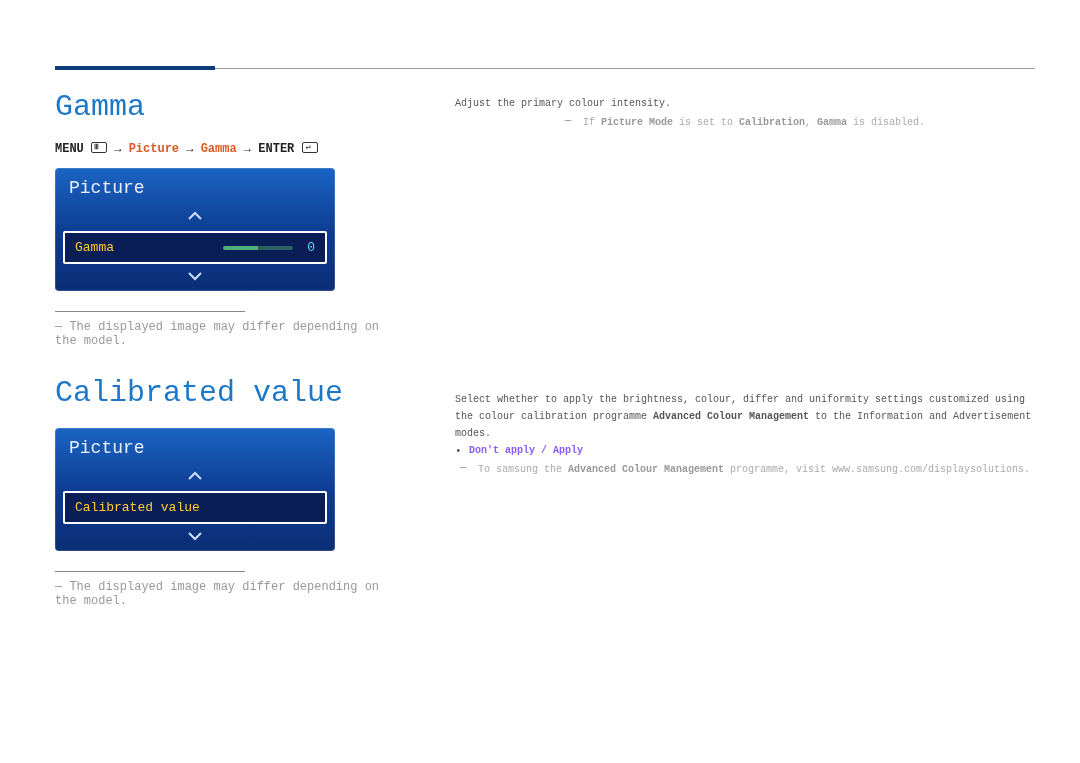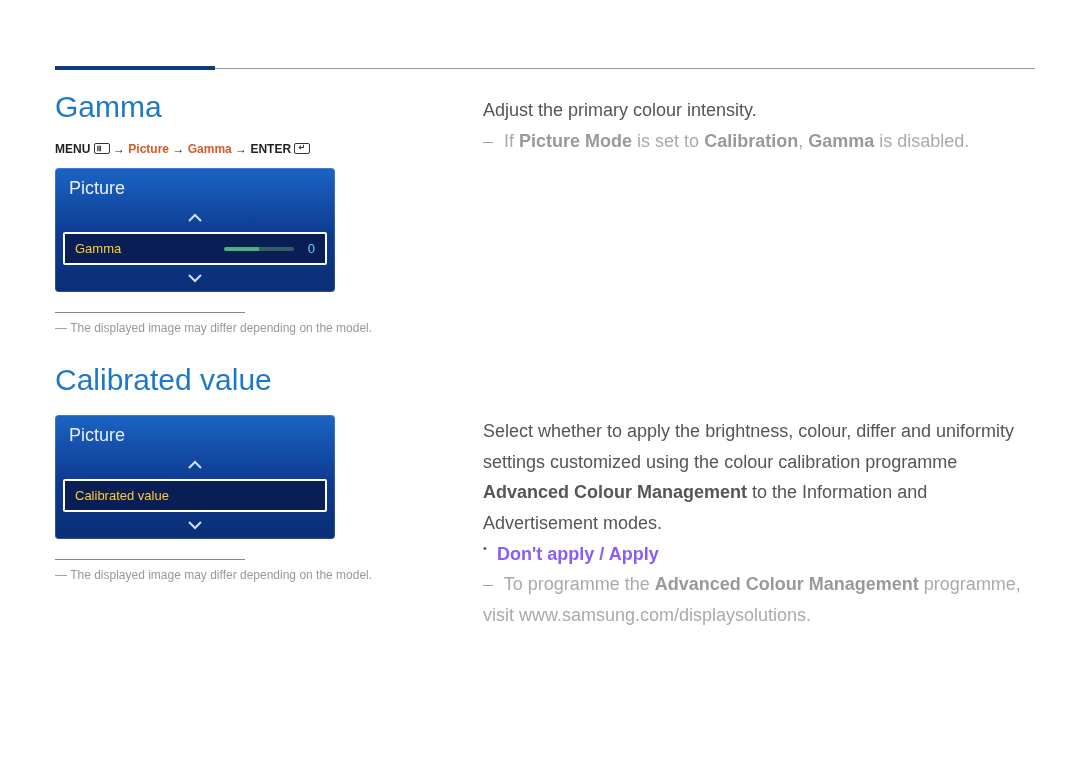--- a/index.html
+++ b/index.html
@@ -17,25 +17,26 @@
     left: 55px; right: 45px; top: 68px;
     border-top: 1px solid #999;
   }
   .hr-top-bold {
     position: absolute;
     left: 55px; width: 160px; top: 66px;
     border-top: 4px solid #0b3d7a;
   }
   .columns {
     display: flex;
-    gap: 88px;
+    gap: 60px;
     padding-top: 30px;
+    font-family: Liberation Mono, monospace;
   }
   .left { width: 340px; flex: 0 0 340px; }
-  .right { flex: 1; padding-top: 5px; font-size: 18px; line-height: 1.7; color: #555; }
+  .right { flex: 1; padding-top: 5px; font-size: 10px; line-height: 1.7; color: #555; }
   h1.section {
     color: #1e78c8;
     font-weight: 500;
     font-size: 30px;
     margin-bottom: 18px;
   }
   .nav-path {
     font-size: 12px;
     font-weight: 600;
     margin-bottom: 12px;
@@ -105,21 +106,21 @@
     color: #999;
     margin-bottom: 28px;
   }
   .right .note-dash::before {
     content: "―";
     margin-right: 6px;
     color: #888;
     font-size: 10px;
     vertical-align: 2px;
   }
-  .right .gray { color: #aaa; }
+  .right .gray { color: #aaa; text-align: center; }
   .right .strong { font-weight: 700; color: #999; }
   .right .bullet { padding-left: 14px; position: relative; }
   .right .bullet::before { content: "•"; position: absolute; left: 0; top: 0; font-size: 11px; color: #555; }
   .right .orange { color: #8b5cf6; font-weight: 600; }
   .second-block { margin-top: 26px; }
   .gap { height: 260px; }
   svg.chev { width: 14px; height: 10px; display: inline-block; }
 </style>
 </head>
 <body>
@@ -211,19 +212,19 @@
       <span>Select whether to apply the brightness, colour, differ and uniformity settings customized using the colour calibration programme</span>
       <strong>Advanced Colour Management</strong>
       <span>to the Information and Advertisement modes.</span>
     </div>
     <div class="bullet">
       <span class="orange">Don't apply</span>
       <span class="orange"> / </span>
       <span class="orange">Apply</span>
     </div>
     <div class="gray note-dash">
-      <span>To programme the</span>
+      <span>To samsung the</span>
       <span class="strong">Advanced Colour Management</span>
       <span>programme, visit www.samsung.com/displaysolutions.</span>
     </div>
   </div>
 
 </div>
 
 </body></html>

